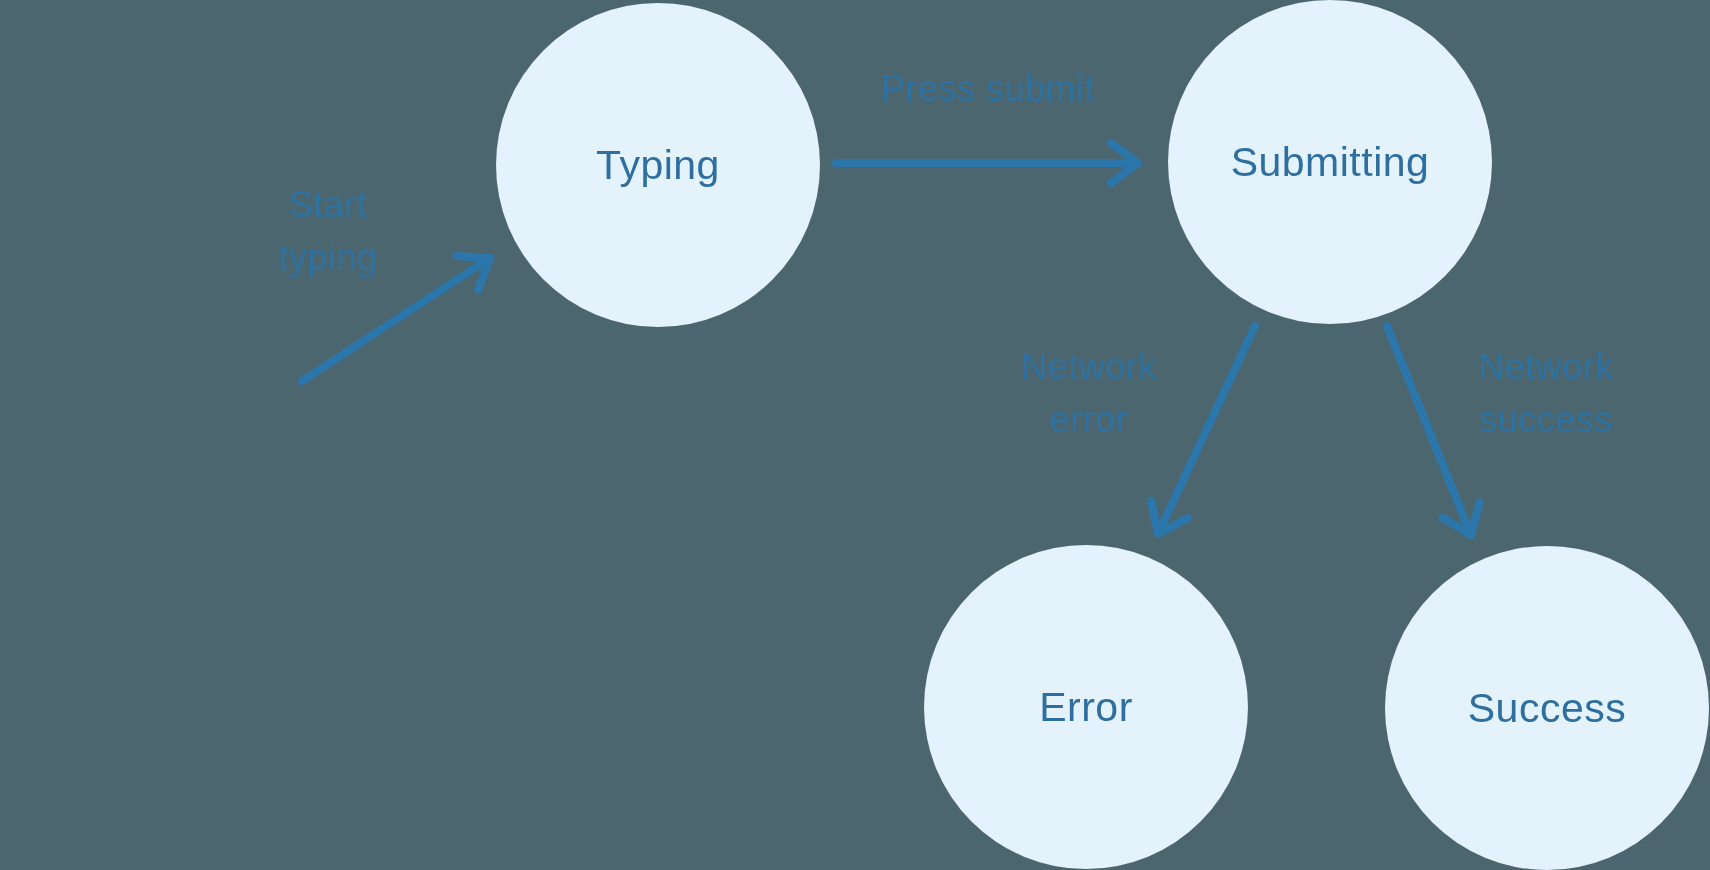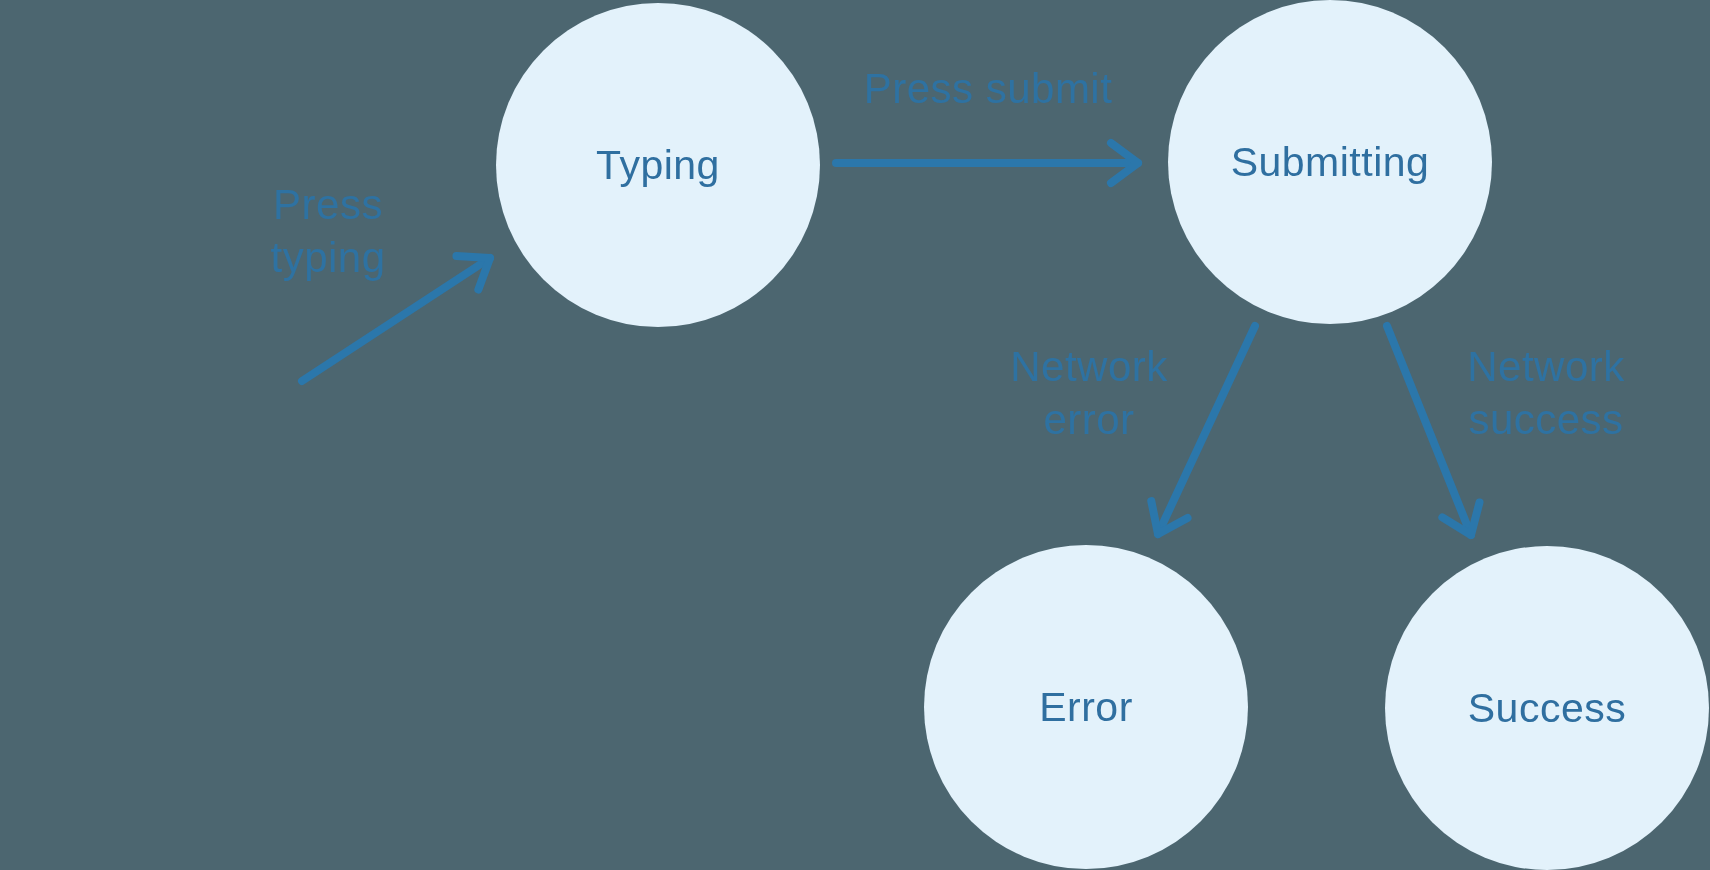--- a/index.html
+++ b/index.html
@@ -43,21 +43,21 @@
   .node-empty      { left: 1px;    top: 339px; }
   .node-typing     { left: 496px;  top: 3px;   }
   .node-submitting { left: 1168px; top: 0px;   }
   .node-error      { left: 924px;  top: 545px; }
   .node-success    { left: 1385px; top: 546px; }
 
   .edge-label {
     position: absolute;
     transform: translateX(-50%);
     color: #2E72A2;
-    font-size: 42px;
+    font-size: 36px;
     font-weight: 400;
     letter-spacing: 0.5px;
     line-height: 53px;
     text-align: center;
     white-space: nowrap;
   }
   .label-start-typing   { left: 328px;  top: 178px; }
   .label-press-submit   { left: 988px;  top: 62px;  }
   .label-network-error  { left: 1089px; top: 340px; }
   .label-network-success{ left: 1546px; top: 340px; }
@@ -94,21 +94,21 @@
 
   <div class="node node-error">
     <span class="node-label">Error</span>
   </div>
 
   <div class="node node-success">
     <span class="node-label">Success</span>
   </div>
 
   <div class="edge-label label-start-typing">
-    <div>Press</div>
+    <div>Start</div>
     <div>typing</div>
   </div>
 
   <div class="edge-label label-press-submit">
     <div>Press submit</div>
   </div>
 
   <div class="edge-label label-network-error">
     <div>Network</div>
     <div>error</div>

